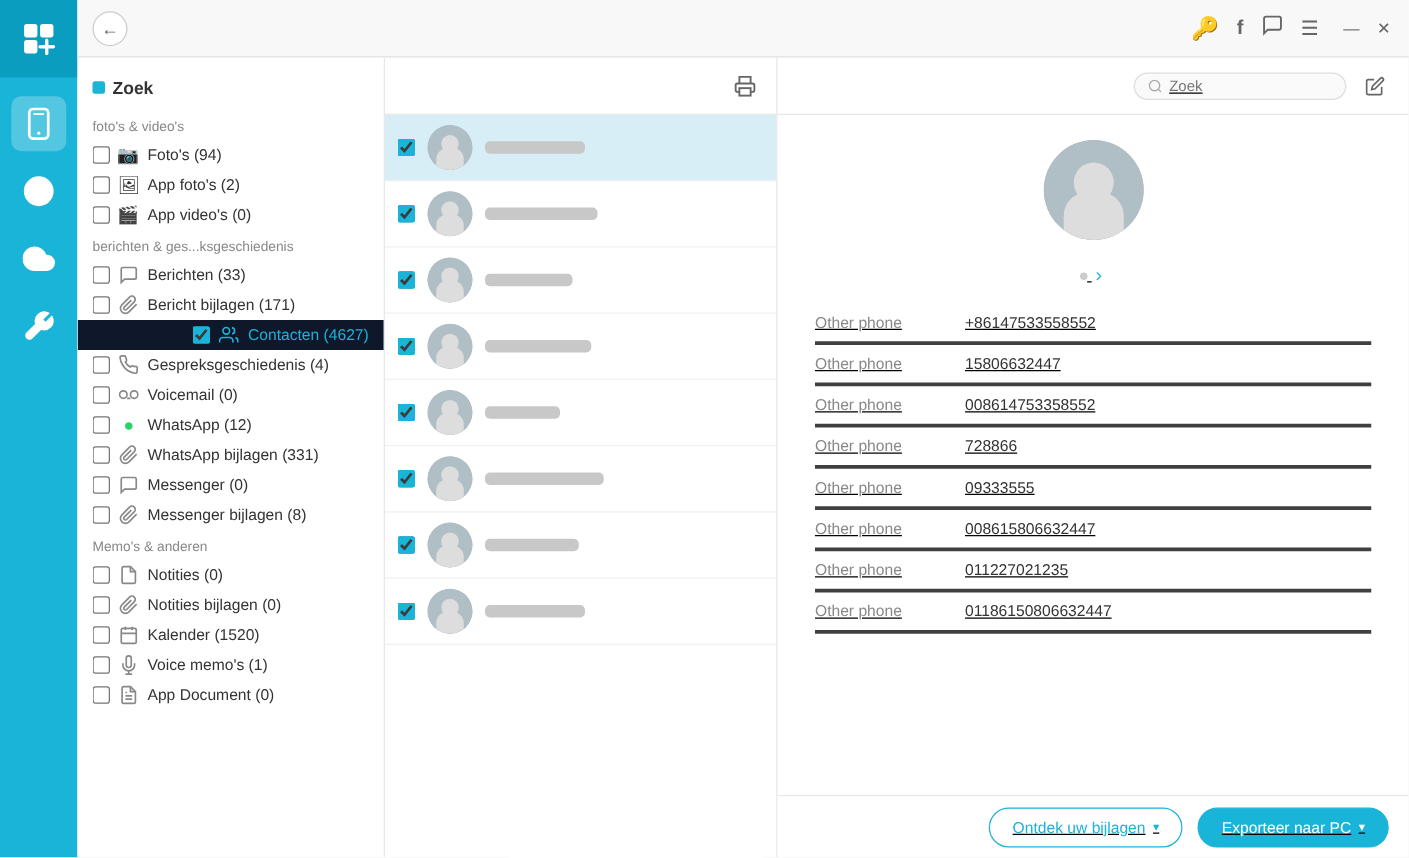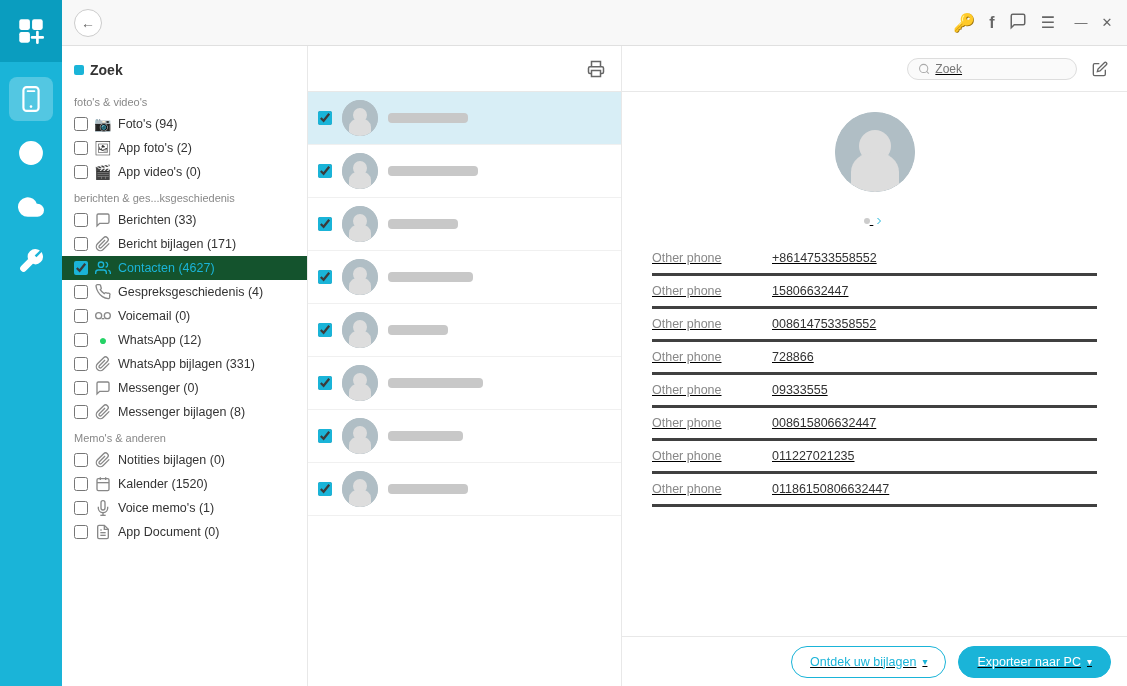--- a/index.html
+++ b/index.html
@@ -148,22 +148,23 @@
     .sidebar-item {
       display: flex;
       align-items: center;
       gap: 6px;
       padding: 3px 12px 3px 12px;
       cursor: pointer;
       color: #333;
       font-size: 12.5px;
     }
     .sidebar-item.active {
-      background: #14532d;
+      background: #0f172a;
       color: #1ab4d8;
+      justify-content: flex-end;
     }
     .sidebar-item.active .sidebar-item-text { color: #1ab4d8; }
     .sidebar-checkbox {
       width: 14px;
       height: 14px;
       flex-shrink: 0;
       accent-color: #1ab4d8;
     }
     .sidebar-icon {
       width: 18px;
@@ -550,20 +551,30 @@
         </span>
         <span class="sidebar-item-text">Messenger bijlagen (8)</span>
       </div>
 
       <div class="sidebar-section-label">Memo's &amp; anderen</div>
 
       <div class="sidebar-item">
         <input type="checkbox" class="sidebar-checkbox" style="">
         <span class="sidebar-icon">
           <svg width="16" height="16" viewBox="0 0 24 24" fill="none" stroke="#888" stroke-width="2">
+              <path d="M14 2H6a2 2 0 0 0-2 2v16a2 2 0 0 0 2 2h12a2 2 0 0 0 2-2V8z"></path>
+              <polyline points="14 2 14 8 20 8"></polyline>
+            </svg>
+        </span>
+        <span class="sidebar-item-text">Notities (0)</span>
+      </div>
+      <div class="sidebar-item">
+        <input type="checkbox" class="sidebar-checkbox" style="">
+        <span class="sidebar-icon">
+          <svg width="16" height="16" viewBox="0 0 24 24" fill="none" stroke="#888" stroke-width="2">
               <path d="M21.44 11.05l-9.19 9.19a6 6 0 0 1-8.49-8.49l9.19-9.19a4 4 0 0 1 5.66 5.66l-9.2 9.19a2 2 0 0 1-2.83-2.83l8.49-8.48"></path>
             </svg>
         </span>
         <span class="sidebar-item-text">Notities bijlagen (0)</span>
       </div>
       <div class="sidebar-item">
         <input type="checkbox" class="sidebar-checkbox" style="">
         <span class="sidebar-icon">
           <svg width="16" height="16" viewBox="0 0 24 24" fill="none" stroke="#888" stroke-width="2">
               <rect x="3" y="4" width="18" height="18" rx="2" ry="2"></rect>

